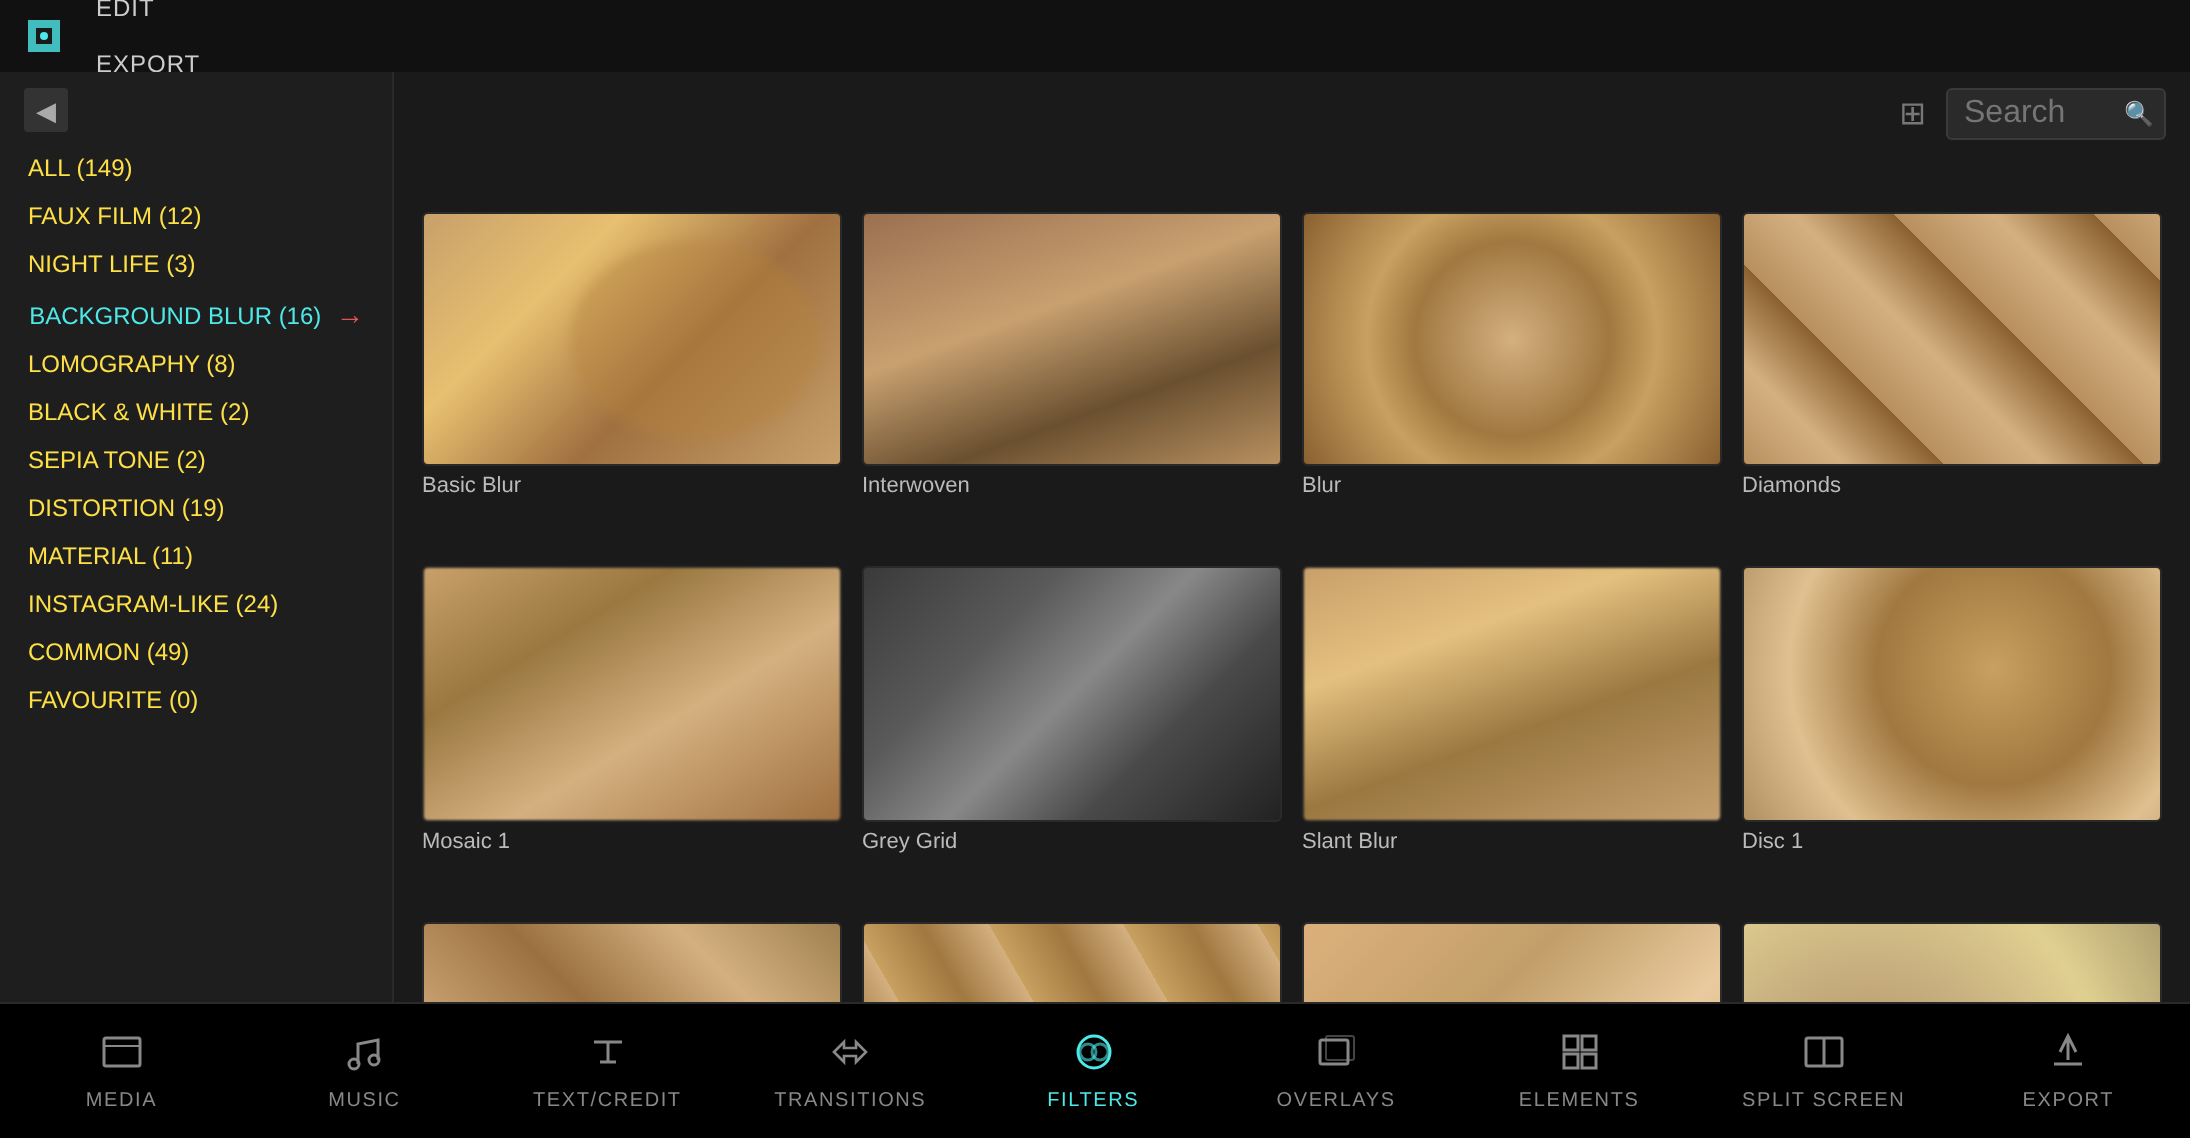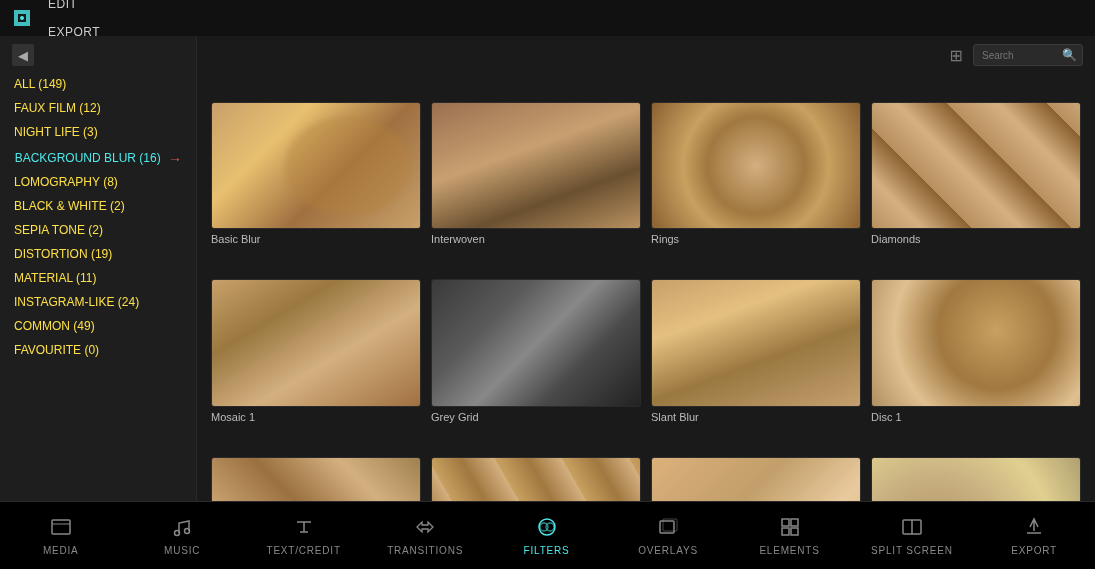--- a/index.html
+++ b/index.html
@@ -132,21 +132,21 @@
       background: #2a2a2a;
       border: 1px solid #3a3a3a;
       border-radius: 3px;
       padding: 3px 8px;
       width: 110px;
     }
     .search-input {
       background: transparent;
       border: none;
       color: #ef4444;
-      font-size: 10px;
+      font-size: 16px;
       outline: none;
       width: 80px;
     }
     .search-icon {
       color: #777;
       font-size: 12px;
     }
 
     
     .filter-grid {
@@ -308,21 +308,21 @@
     <div class="filter-item">
           <div class="filter-thumb thumb-basic-blur"></div>
           <div class="filter-name">Basic Blur</div>
         </div>
         <div class="filter-item">
           <div class="filter-thumb thumb-interwoven"></div>
           <div class="filter-name">Interwoven</div>
         </div>
         <div class="filter-item">
           <div class="filter-thumb thumb-rings"></div>
-          <div class="filter-name">Rings</div>
+          <div class="filter-name">Blur</div>
         </div>
         <div class="filter-item">
           <div class="filter-thumb thumb-diamonds"></div>
           <div class="filter-name">Diamonds</div>
         </div>
         <div class="filter-item">
           <div class="filter-thumb thumb-mosaic1"></div>
           <div class="filter-name">Mosaic 1</div>
         </div>
         <div class="filter-item">

